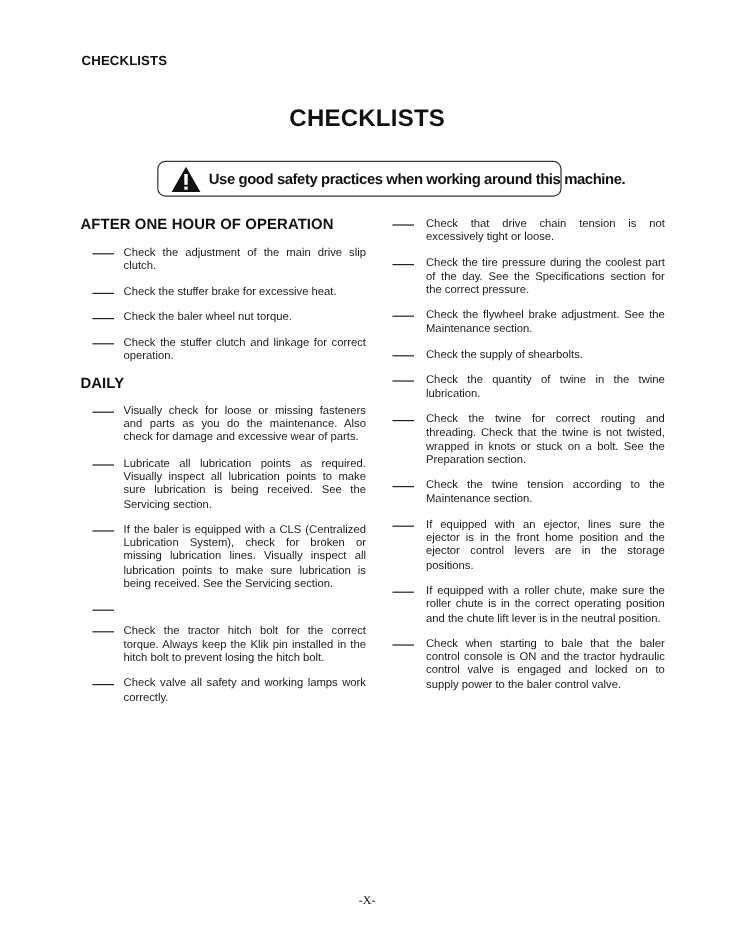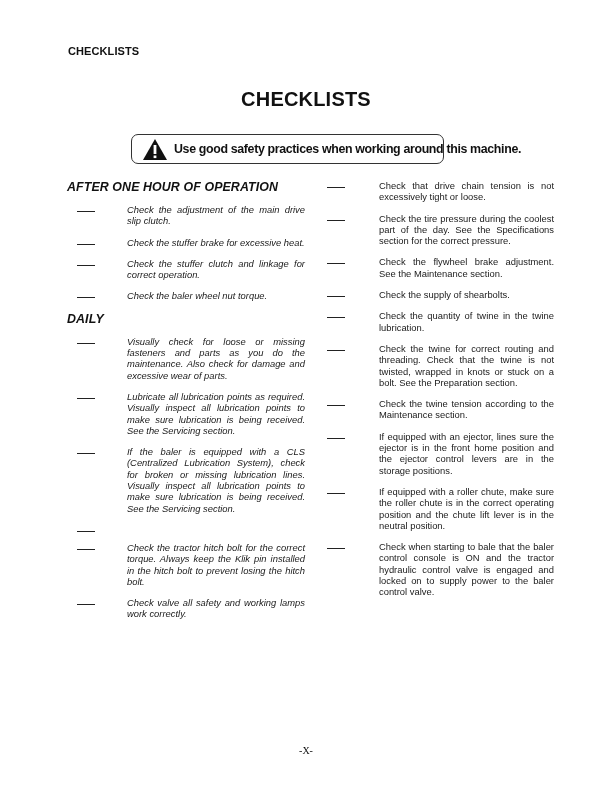--- a/index.html
+++ b/index.html
@@ -1,30 +1,30 @@
 <!DOCTYPE html>
 <html><head>
 <meta charset="utf-8">
 <style>
   html, body { margin: 0; padding: 0; background: #ffffff; }
   body { width: 612px; height: 792px; position: relative; overflow: hidden;
          font-family: "Liberation Sans", sans-serif; color: #111; }
   .running-head { position: absolute; left: 68px; top: 45px; font-size: 11px; font-weight: bold; letter-spacing: 0.1px; }
   .page-title { position: absolute; left: 0; width: 612px; top: 88px; text-align: center;
                 font-size: 20px; font-weight: bold; letter-spacing: 0.2px; }
-  .safety-box { position: absolute; left: 131px; top: 134px; width: 313px; height: 30px;
+  .safety-box { position: absolute; left: 131px; top: 134px; width: 337px; height: 30px;
                 border: 1.2px solid #333; border-radius: 7px; box-sizing: border-box;
                 display: flex; align-items: center; padding-left: 10px; }
   .safety-box svg { width: 26px; height: 23px; margin-right: 6px; flex: none; }
   .safety-text { font-size: 12.4px; font-weight: bold; letter-spacing: -0.35px; white-space: nowrap; }
   .col { position: absolute; top: 180px; }
-  .col-left { left: 67px; width: 238px; font-style: italic; }
+  .col-left { left: 67px; width: 238px; }
   .col-right { left: 327px; width: 227px; top: 180px; }
   .section-heading { font-size: 12.4px; font-weight: bold; margin: 0 0 10px 0; letter-spacing: 0.1px; }
-  .item { display: flex; margin-bottom: 10px; gap: 24px; }
+  .item { display: flex; margin-bottom: 10px; }
   .blank { width: 18px; flex: none; margin-left: 10px; margin-right: 8px; border-bottom: 1px solid #222; height: 7px; }
   .item-text { font-size: 9.4px; line-height: 11.3px; text-align: justify; flex: 1; color: #1a1a1a; }
   .col-right .blank { margin-left: 0; margin-right: 10px; }
   .daily { margin-top: 1px; }
   .page-number { position: absolute; left: 0; width: 612px; top: 745px; text-align: center;
                  font-family: "Liberation Serif", serif; font-size: 10px; }
 </style>
 </head>
 <body>
 
@@ -45,25 +45,25 @@
   <div class="item">
       <span class="blank"></span>
       <span class="item-text">Check the adjustment of the main drive slip clutch.</span>
     </div>
   <div class="item">
       <span class="blank"></span>
       <span class="item-text">Check the stuffer brake for excessive heat.</span>
     </div>
   <div class="item">
       <span class="blank"></span>
-      <span class="item-text">Check the stuffer clutch and linkage for correct operation.</span>
+      <span class="item-text">Check the baler wheel nut torque.</span>
     </div>
   <div class="item">
       <span class="blank"></span>
-      <span class="item-text">Check the baler wheel nut torque.</span>
+      <span class="item-text">Check the stuffer clutch and linkage for correct operation.</span>
     </div>
 
   <div class="section-heading daily">DAILY</div>
   <div class="item">
       <span class="blank"></span>
       <span class="item-text">Visually check for loose or missing fasteners and parts as you do the maintenance. Also check for damage and excessive wear of parts.</span>
     </div>
   <div class="item">
       <span class="blank"></span>
       <span class="item-text">Lubricate all lubrication points as required. Visually inspect all lubrication points to make sure lubrication is being received. See the Servicing section.</span>

